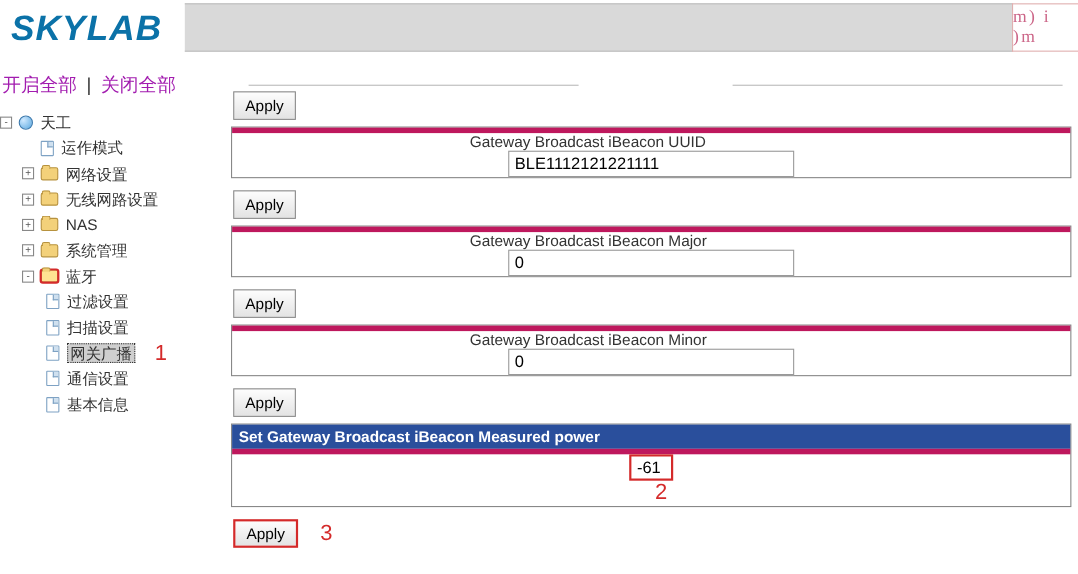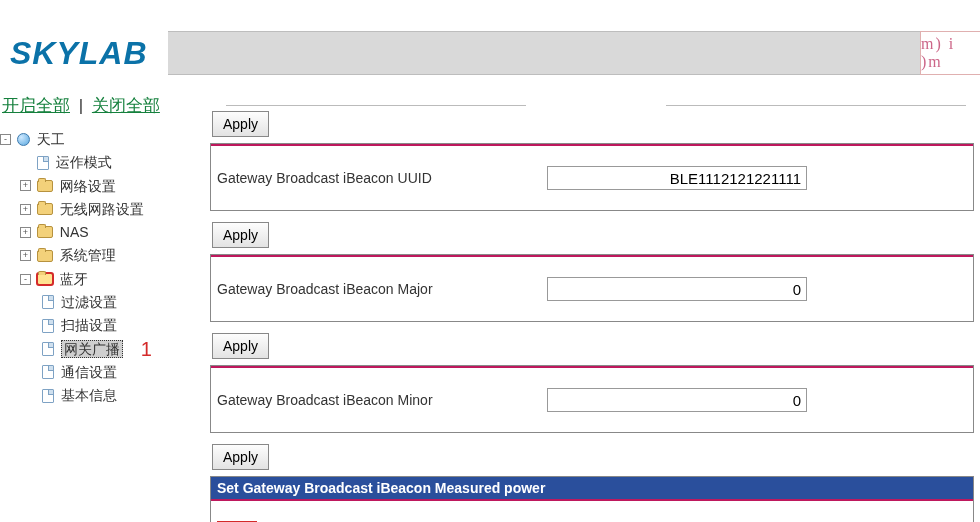--- a/index.html
+++ b/index.html
@@ -1,28 +1,28 @@
 <!DOCTYPE html>
 <html><head>
 <meta charset="utf-8">
 <style>
   * { box-sizing: border-box; margin: 0; padding: 0; }
   body { font-family: Arial, sans-serif; font-size: 14px; background: #fff; width: 980px; height: 522px; overflow: hidden; position: relative; }
 
-  .header { display: flex; align-items: center; height: 50px; margin-top: 28px; }
+  .header { display: flex; align-items: center; height: 50px; }
   .logo { padding: 4px 10px; letter-spacing: 1px; }
   .logo-text { font-size: 32px; font-weight: 900; color: #0b72a8; font-style: italic; font-family: "Arial Black", Arial, sans-serif; }
   .header-mid { flex: 1; height: 44px; margin-left: 10px; background: #d9d9d9; border-top: 1px solid #bdbdbd; border-bottom: 1px solid #bdbdbd; }
   .header-right { width: 60px; height: 44px; background: #fff; border: 1px solid #e0b0b0; border-right: 0; display: flex; align-items: center; justify-content: center; font-size: 16px; color: #c68; font-family: Georgia, serif; letter-spacing: 2px; }
 
   .layout { display: flex; margin-top: 6px; }
 
   .sidebar { width: 200px; padding: 4px 4px 0 0; font-size: 14px; }
   .top-links { padding: 6px 2px 10px 2px; font-size: 17px; }
-  .top-links a { color: #15803d; text-decoration: underline; cursor: pointer; }
+  .top-links a { color: #a21caf; cursor: pointer; }
   .top-links .sep { color: #333; margin: 0 4px; }
 
   .tree { list-style: none; }
   .tree li { white-space: nowrap; line-height: 22px; color: #333; }
   .lvl0 { padding-left: 0; }
   .lvl1 { padding-left: 20px; }
   .lvl2 { padding-left: 42px; }
 
   .expander { display: inline-block; width: 11px; height: 11px; border: 1px solid #888; font-size: 9px; line-height: 9px; text-align: center; vertical-align: middle; margin-right: 2px; color: #555; background: #fff; }
   .blank-exp { display: inline-block; width: 13px; }
@@ -40,23 +40,23 @@
   .folder-sel { outline: 2px solid #d42a2a; outline-offset: -1px; }
 
   .annot { color: #d42a2a; font-size: 20px; margin-left: 14px; vertical-align: middle; }
 
   .main { flex: 1; padding: 0 6px 0 10px; }
   .empty-sep { height: 22px; display: flex; gap: 140px; padding-left: 16px; }
   .empty-sep .bar { width: 300px; border-bottom: 1px solid #bbb; }
 
   .section { margin-bottom: 6px; border: 1px solid #888; background: #fff; }
   .sec-head { background: #2a4f9c; color: #fff; font-weight: bold; padding: 3px 6px; font-size: 14px; }
-  .sec-row { display: flex; align-items: center; padding: 20px 6px; border-top: 2px solid #be185d; }
+  .sec-row { display: flex; align-items: center; padding: 0 6px; border-top: 5px solid #be185d; flex-direction: column; }
   .sec-label { width: 330px; color: #333; }
-  .sec-row input[type=text] { width: 260px; height: 24px; border: 1px solid #999; padding: 1px 5px; font-size: 15px; background: #fff; text-align: right; }
+  .sec-row input[type=text] { width: 260px; height: 24px; border: 1px solid #999; padding: 1px 5px; font-size: 15px; background: #fff; }
   .sec-row input.short { width: 40px; }
 
   button.apply { height: 26px; padding: 0 10px; margin: 5px 2px 6px 2px; border: 1px solid #888; background: linear-gradient(#fdfdfd, #e3e3e3); cursor: pointer; font-size: 14px; }
 
   .red-box { border: 2px solid #d42a2a !important; }
   .annot-inline { color: #d42a2a; font-size: 20px; margin-left: 18px; }
   .apply-row { display: flex; align-items: center; }
 </style>
 </head>
 <body>

